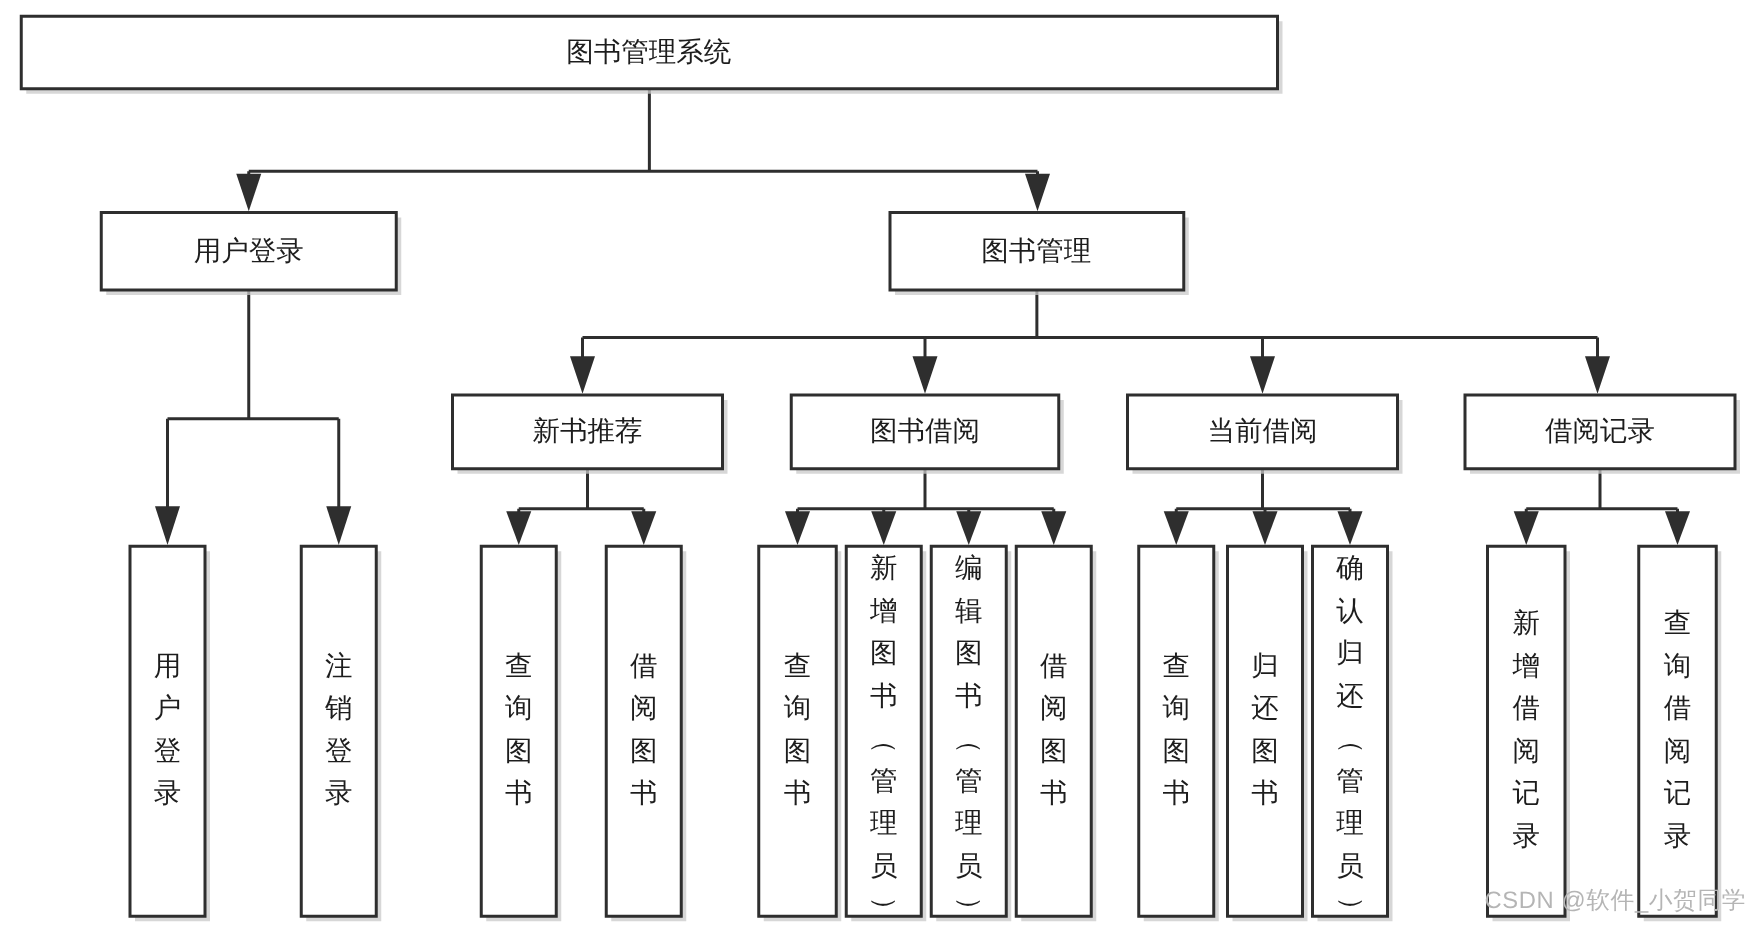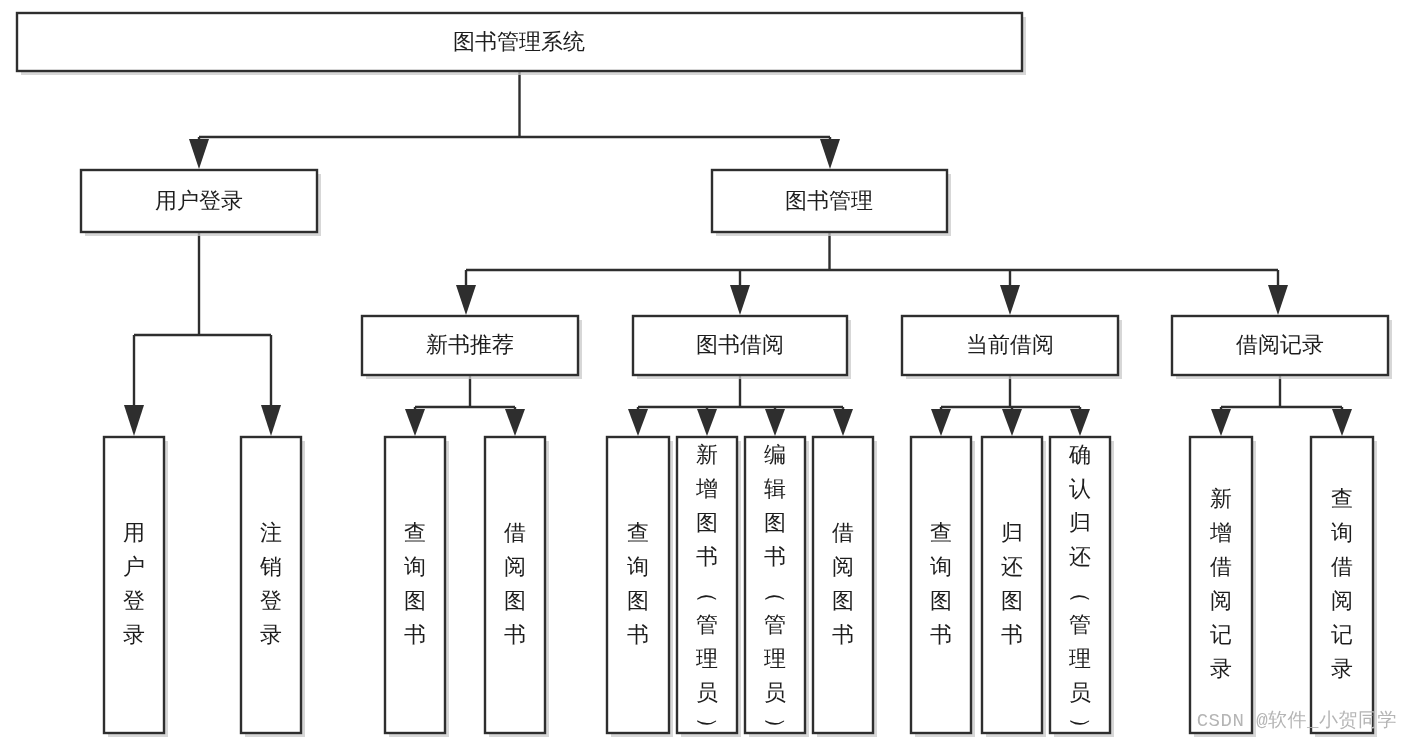--- a/index.html
+++ b/index.html
@@ -58,21 +58,21 @@
     font-family: "Liberation Sans", "DejaVu Sans", sans-serif;
     fill: #1d1d1d;
     font-size: 22px;
     text-anchor: middle;
     dominant-baseline: middle;
   }
   .watermark {
     position: absolute;
     right: 8px;
     bottom: 4px;
-    font-family: Liberation Mono, monospace;
+    font-family: Liberation Sans, sans-serif;
     font-size: 19px;
     color: #b5b5b5;
     letter-spacing: 0.5px;
     white-space: nowrap;
     user-select: none;
   }
 </style>
 </head>
 <body>
 

